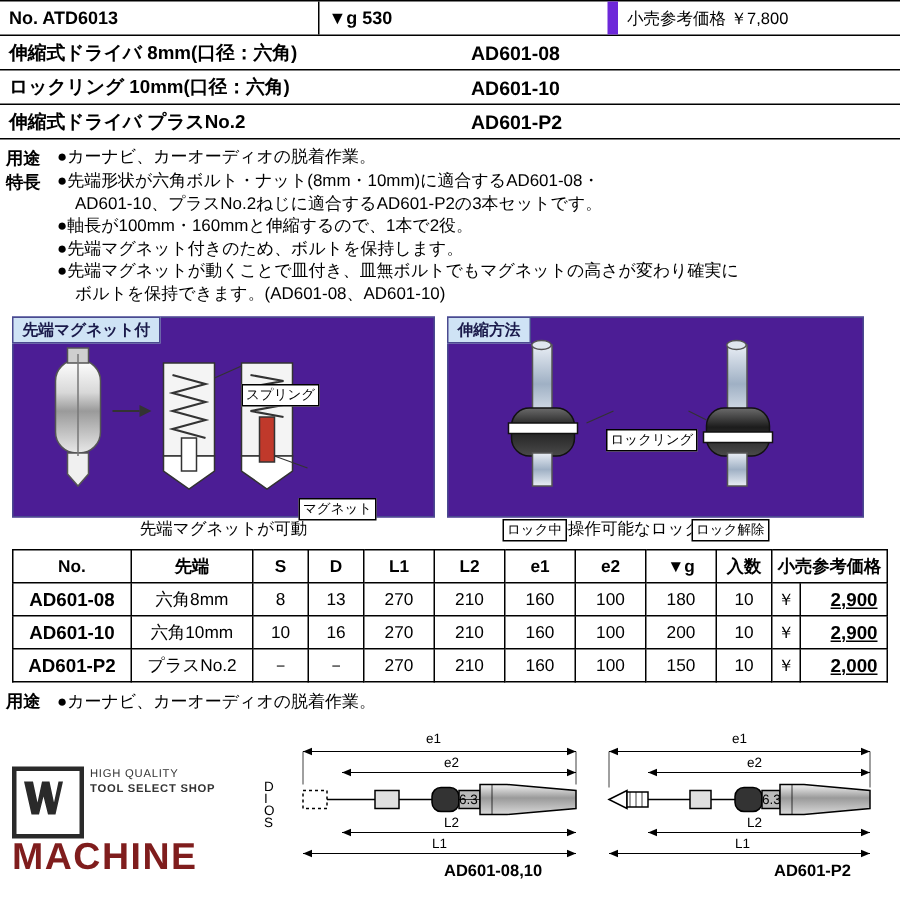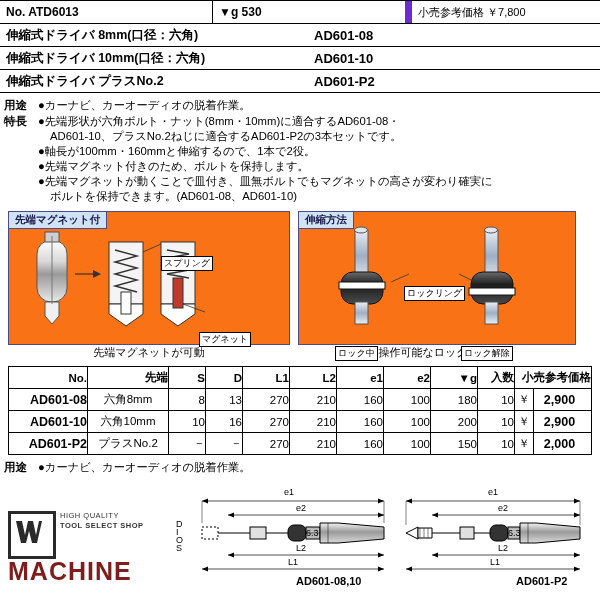--- a/index.html
+++ b/index.html
@@ -34,41 +34,41 @@
   
   .desc{padding:5px 4px 2px 4px;}
   .drow{display:flex;margin-bottom:1px;}
   .dlabel{width:34px;font-size:11.5px;font-weight:bold;flex:none;}
   .dbody{flex:1;font-size:11.3px;line-height:1.33;}
   .dbody div{white-space:nowrap;}
   .ind{padding-left:12px;}
 
   
   .panels{display:flex;gap:8px;padding:4px 8px 0 8px;}
-  .panel{border:1px solid #4a4a8f;position:relative;background:#f97316;}
+  .panel{border:1px solid #4a4a8f;position:relative;background:#4c1d95;}
   .panel.left{width:280px;height:132px;}
   .panel.right{width:276px;height:132px;}
   .ptitle{
     position:absolute;top:-1px;left:-1px;
     background:#cfe3f5;border:1px solid #4a4a8f;
     font-size:10.5px;font-weight:bold;padding:1px 6px;color:#1a1a4a;
   }
   .caps{display:flex;gap:0;padding:0 8px;}
   .caps .c{text-align:center;}
   .caps .left{width:282px;}
   .caps .right{width:278px;}
   .lblbox{position:absolute;font-size:9px;border:1px solid #000;background:#fff;padding:0 2px;margin-top:24px;}
 
   
   .spec{width:584px;margin:6px 8px 0 8px;border-collapse:collapse;}
-  .spec th,.spec td{border:1px solid #000;font-size:11.5px;text-align:right;padding:1px 0;height:19px;}
+  .spec th,.spec td{border:1px solid #000;font-size:11.5px;text-align:center;padding:1px 0;height:19px;}
   .spec th{font-weight:bold;background:#fff;}
   .spec td.code{font-weight:bold;font-size:12.5px;}
   .spec td.tip{font-size:11.5px;text-align:center;}
-  .spec td.price{text-align:center;padding-right:6px;font-weight:bold;font-size:12.5px;}
+  .spec td.price{text-align:right;padding-right:6px;font-weight:bold;font-size:12.5px;text-decoration:underline;}
   .spec td.yen{text-align:center;font-size:11px;}
 
   .use2{display:flex;margin:5px 0 0 4px;}
   .use2 .dlabel{width:34px;font-weight:bold;font-size:11.5px;}
   .use2 .t{font-size:11.3px;}
 
   
   .draw{position:relative;height:122px;margin-top:2px;}
   .logo{position:absolute;left:8px;top:18px;width:170px;height:86px;}
   .logobox{position:absolute;left:0;top:16px;width:42px;height:42px;border:3px solid #2a2a2a;}
@@ -91,21 +91,21 @@
     <div class="cell c1">No. ATD6013</div>
     <div class="cell c2">▼g 530</div>
     <div class="cell c3">小売参考価格 ￥7,800</div>
   </div>
 
   <div class="prodrow">
     <div class="pname">伸縮式ドライバ 8mm(口径：六角)</div>
     <div class="pcode">AD601-08</div>
   </div>
   <div class="prodrow">
-    <div class="pname">伸縮式ドライバ 10mm(口径：六角)</div>
+    <div class="pname">ロックリング 10mm(口径：六角)</div>
     <div class="pcode">AD601-10</div>
   </div>
   <div class="prodrow">
     <div class="pname">伸縮式ドライバ プラスNo.2</div>
     <div class="pcode">AD601-P2</div>
   </div>
 
   <div class="desc">
     <div class="drow">
       <div class="dlabel">用途</div>

